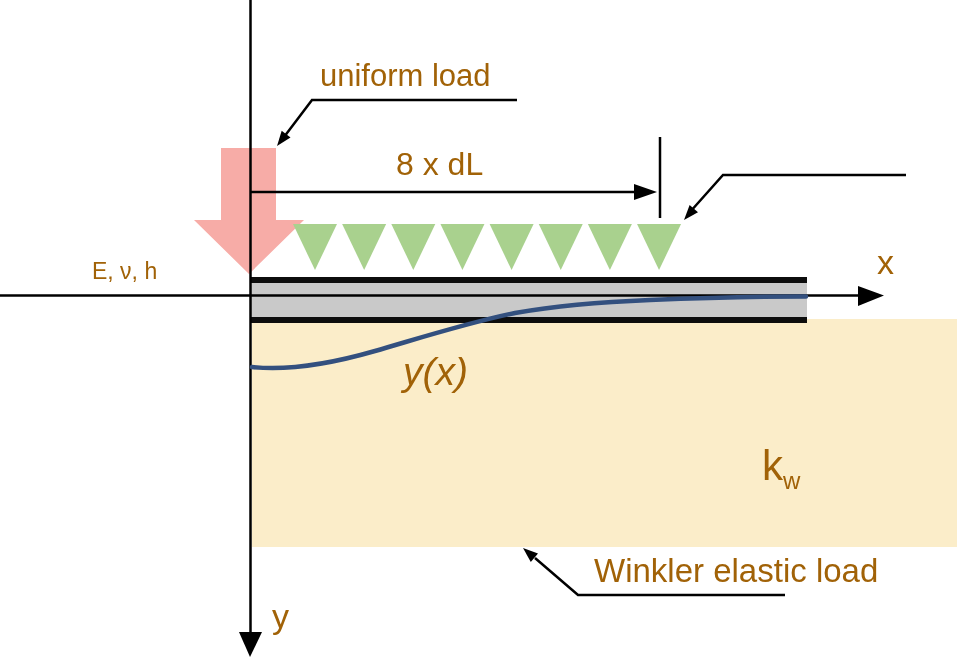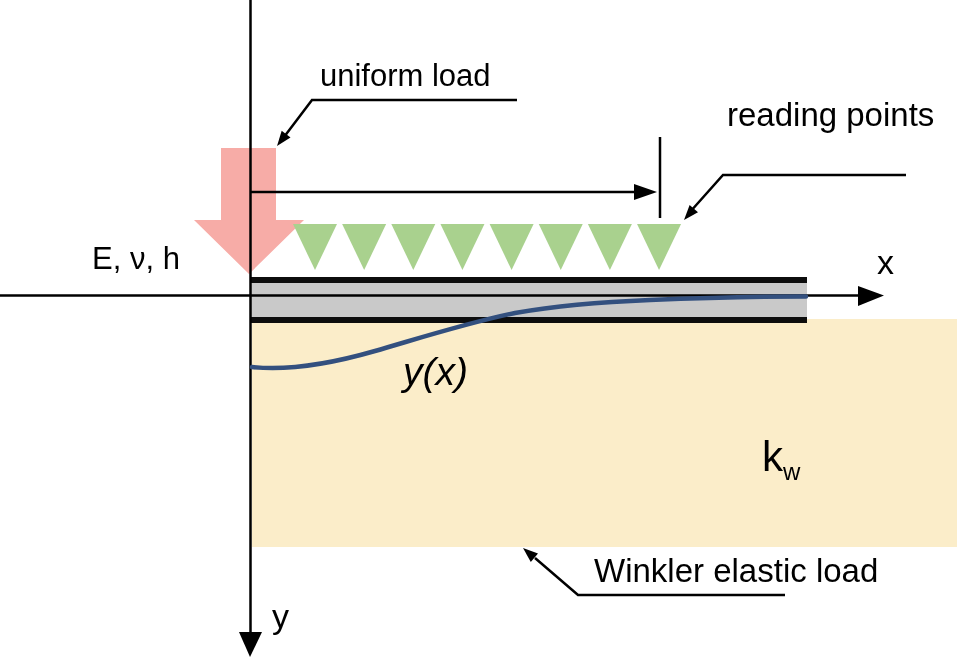--- a/index.html
+++ b/index.html
@@ -8,32 +8,32 @@
     width:966px;height:658px;
     background:#ffffff;
     overflow:hidden;
     font-family:"Liberation Sans", sans-serif;
     color:#111;
   }
   #shapes{position:absolute;left:0;top:0;width:966px;height:658px;}
   .lbl{
     position:absolute;
     white-space:nowrap;
-    color:#000000;
+    color:#a16207;
     line-height:1.05;
     user-select:none;
   }
   .lbl-uniform-load{left:320px;top:60px;font-size:31px;}
   .lbl-dimension{left:396px;top:148px;font-size:32px;}
   .lbl-reading-points{left:727px;top:98px;font-size:33px;}
-  .lbl-props{left:92px;top:243px;font-size:31px;text-align:center;}
+  .lbl-props{left:92px;top:259px;font-size:23px;text-align:center;}
   .lbl-x{left:877px;top:245px;font-size:34px;}
   .lbl-y{left:272px;top:599px;font-size:34px;}
   .lbl-yx{left:403px;top:352px;font-size:39px;font-style:italic;}
-  .lbl-kw{left:762px;top:435px;font-size:42px;}
+  .lbl-kw{left:762px;top:444px;font-size:42px;}
   .lbl-kw sub{font-size:24px;line-height:0;}
   .lbl-winkler{left:594px;top:554px;font-size:33px;}
 </style>
 </head>
 <body>
 
 <div id="canvas">
 
   <svg id="shapes" width="966" height="658" viewBox="0 0 966 658" xmlns="http://www.w3.org/2000/svg">
 
@@ -74,22 +74,22 @@
 
     <polyline points="906,175 723,175 690,212" fill="none" stroke="#000" stroke-width="2.5"></polyline>
     <polygon fill="#000" points="684,220 689.6,205.1 698,212.3"></polygon>
 
     <polyline points="785,595 578,595 535,558" fill="none" stroke="#000" stroke-width="2.5"></polyline>
     <polygon fill="#000" points="523,548 538,553.6 530.8,562"></polygon>
   </svg>
 
   <div class="lbl lbl-uniform-load">uniform load</div>
 
+  <div class="lbl lbl-dimension">8 x dL</div>
 
-  <div class="lbl lbl-reading-points">reading points</div>
 
   <div class="lbl lbl-props">E, ν, h</div>
 
   <div class="lbl lbl-x">x</div>
 
   <div class="lbl lbl-y">y</div>
 
   <div class="lbl lbl-yx">y(x)</div>
 
   <div class="lbl lbl-kw">

